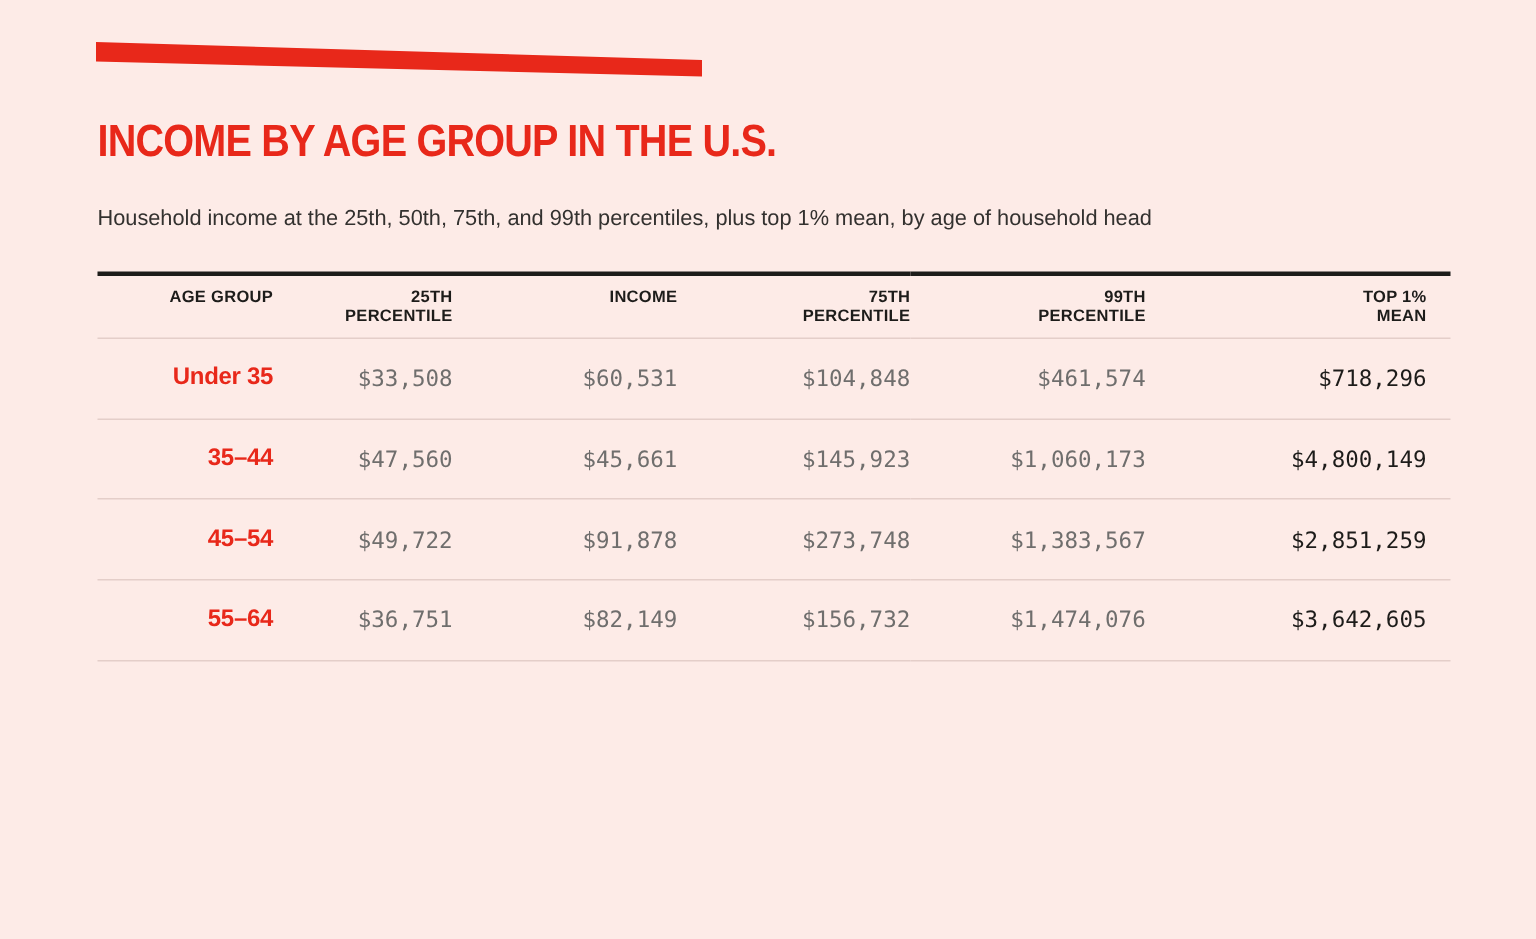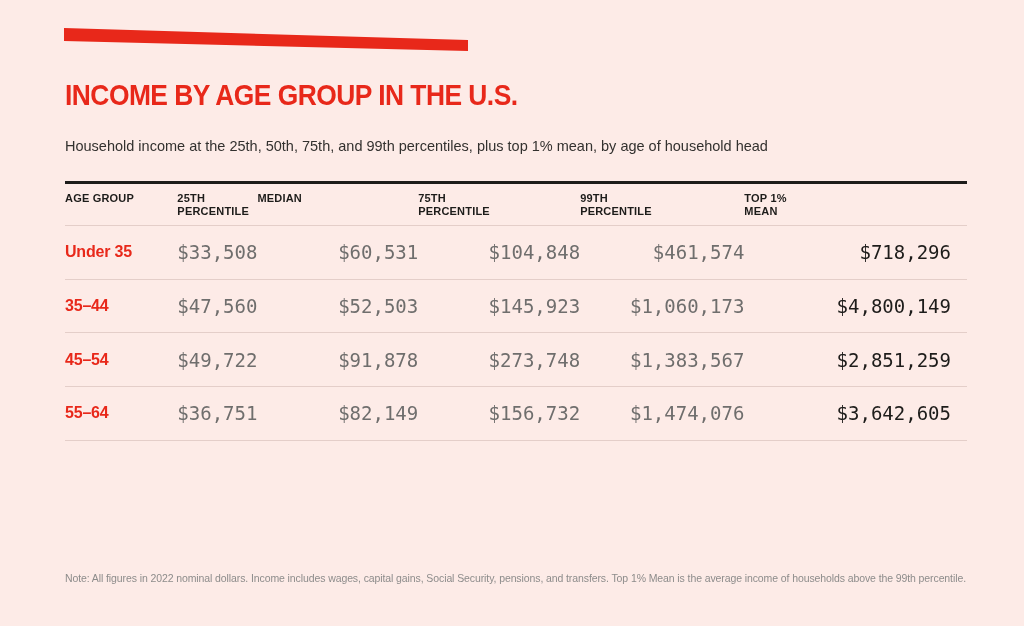--- a/index.html
+++ b/index.html
@@ -54,48 +54,48 @@
   table.income col.c-p25  { width: 75px; }
   table.income col.c-med  { width: 162px; }
   table.income col.c-p75  { width: 163px; }
   table.income col.c-p99  { width: 165px; }
   table.income col.c-top1 { width: 224px; }
 
   th {
     font-size: 11px; font-weight: bold; line-height: 13px;
     letter-spacing: 0.2px;
     color: var(--ink);
-    text-align: left; vertical-align: top;
+    text-align: right; vertical-align: top;
     padding: 8px 0 7px 0;
     border-bottom: 1px solid var(--divider);
     white-space: nowrap;
   }
   th.col-age { text-align: left; }
-  th .hline { display: block; }
+  th .hline { display: block; margin-left: 48px; }
   th.col-top1, td.top1 { padding-right: 16px; }
 
   td {
     height: 53.7px;
     vertical-align: middle;
     text-align: right;
     border-bottom: 1px solid var(--divider);
     white-space: nowrap;
   }
   tr.row-last td { border-bottom: 1px solid var(--bottom-rule); }
 
   td.age {
-    text-align: left;
+    text-align: right;
     font-size: 16px; font-weight: bold;
     letter-spacing: -0.2px;
     color: var(--accent);
     margin-left: 44px;
   }
   td.num {
     font-family: "DejaVu Sans Mono", monospace;
-    font-size: 19px;
+    font-size: 15px;
     color: var(--number-gray);
   }
   td.num.top1 { font-weight: normal; color: var(--ink); }
 
   .note {
     position: absolute; left: 65px; top: 572px;
     font-size: 10.5px; letter-spacing: -0.1px;
     color: var(--muted-gray);
     white-space: nowrap;
   }
@@ -125,21 +125,21 @@
       <tr>
         <th class="col-age">
           <span class="hline">AGE GROUP</span>
             <span class="hline"></span>
         </th>
         <th>
           <span class="hline">25TH</span>
             <span class="hline">PERCENTILE</span>
         </th>
         <th>
-          <span class="hline">MEDIAN</span>
+          <span class="hline">INCOME</span>
             <span class="hline"></span>
         </th>
         <th>
           <span class="hline">75TH</span>
             <span class="hline">PERCENTILE</span>
         </th>
         <th>
           <span class="hline">99TH</span>
             <span class="hline">PERCENTILE</span>
         </th>
@@ -154,21 +154,21 @@
         <td class="age">Under 35</td>
         <td class="num">$33,508</td>
         <td class="num">$60,531</td>
         <td class="num">$104,848</td>
         <td class="num">$461,574</td>
         <td class="num top1">$718,296</td>
       </tr>
       <tr>
         <td class="age">35–44</td>
         <td class="num">$47,560</td>
-        <td class="num">$52,503</td>
+        <td class="num">$45,661</td>
         <td class="num">$145,923</td>
         <td class="num">$1,060,173</td>
         <td class="num top1">$4,800,149</td>
       </tr>
       <tr>
         <td class="age">45–54</td>
         <td class="num">$49,722</td>
         <td class="num">$91,878</td>
         <td class="num">$273,748</td>
         <td class="num">$1,383,567</td>
@@ -178,15 +178,14 @@
         <td class="age">55–64</td>
         <td class="num">$36,751</td>
         <td class="num">$82,149</td>
         <td class="num">$156,732</td>
         <td class="num">$1,474,076</td>
         <td class="num top1">$3,642,605</td>
       </tr>
     </tbody>
   </table>
 
-  <div class="note">Note: All figures in 2022 nominal dollars. Income includes wages, capital gains, Social Security, pensions, and transfers. Top 1% Mean is the average income of households above the 99th percentile.</div>
 
 </div>
 
 </body></html>

